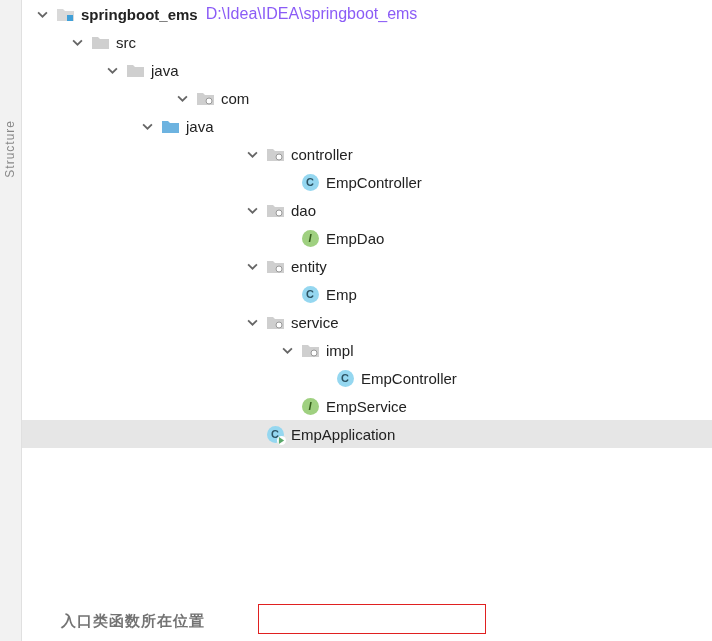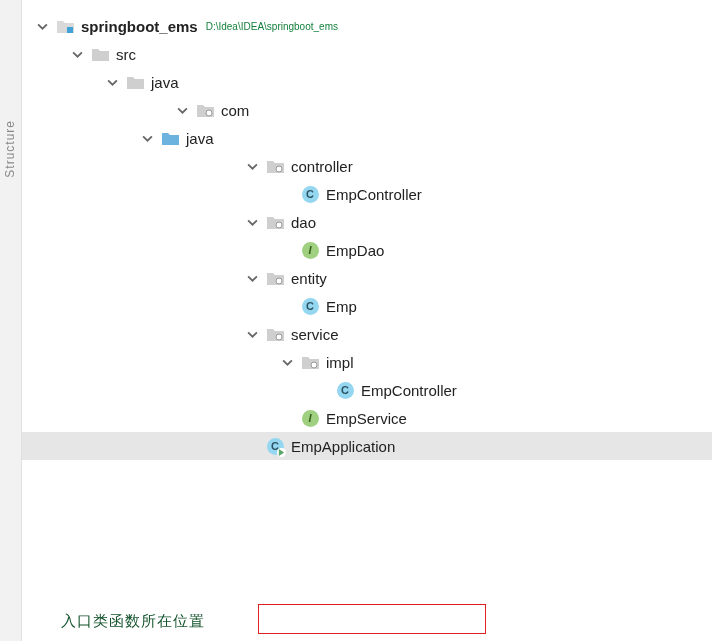--- a/index.html
+++ b/index.html
@@ -29,21 +29,21 @@
       position: absolute;
       top: 120px;
       left: 3px;
       letter-spacing: 1px;
     }
     .tree {
       position: absolute;
       left: 22px;
       top: 0;
       width: 690px;
-      padding-top: 12px;
+      padding-top: 0;
     }
     .tree-row {
       display: flex;
       align-items: center;
       height: 28px;
       padding: 3px 0 3px 0;
       position: relative;
     }
     .tree-row.selected {
       background: #e6e6e6;
@@ -121,32 +121,33 @@
       align-items: center;
       justify-content: center;
     }
     .run-badge svg { width: 7px; height: 7px; }
     .label {
       color: #222;
       white-space: nowrap;
     }
     .label-bold { font-weight: bold; }
     .label-path {
-      color: #15803d;
+      color: #8b5cf6;
       font-weight: normal;
       margin-left: 8px;
-      font-size: 10px;
+      font-size: 16px;
     }
     .annotation {
       position: absolute;
       left: 61px;
       bottom: 10px;
-      color: #14532d;
+      color: #737373;
       font-size: 15px;
       letter-spacing: 1px;
+      font-weight: bold;
     }
     .highlight-box {
       position: absolute;
       border: 1px solid #e02020;
       background: transparent;
       pointer-events: none;
     }
   </style>
 </head>
 <body>

